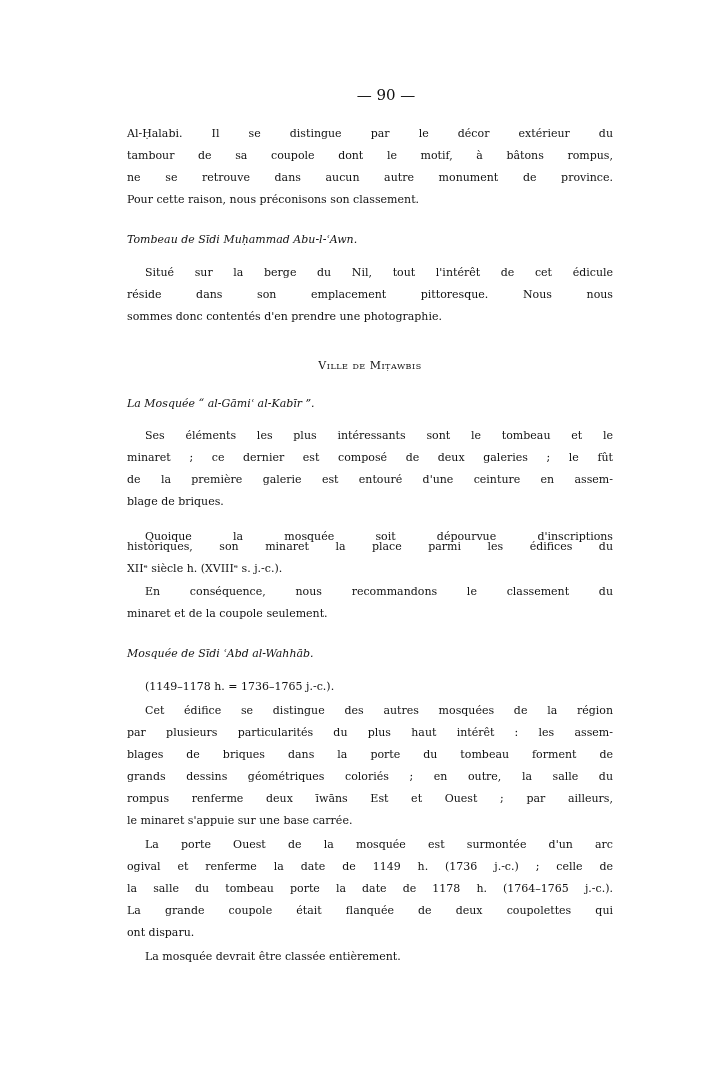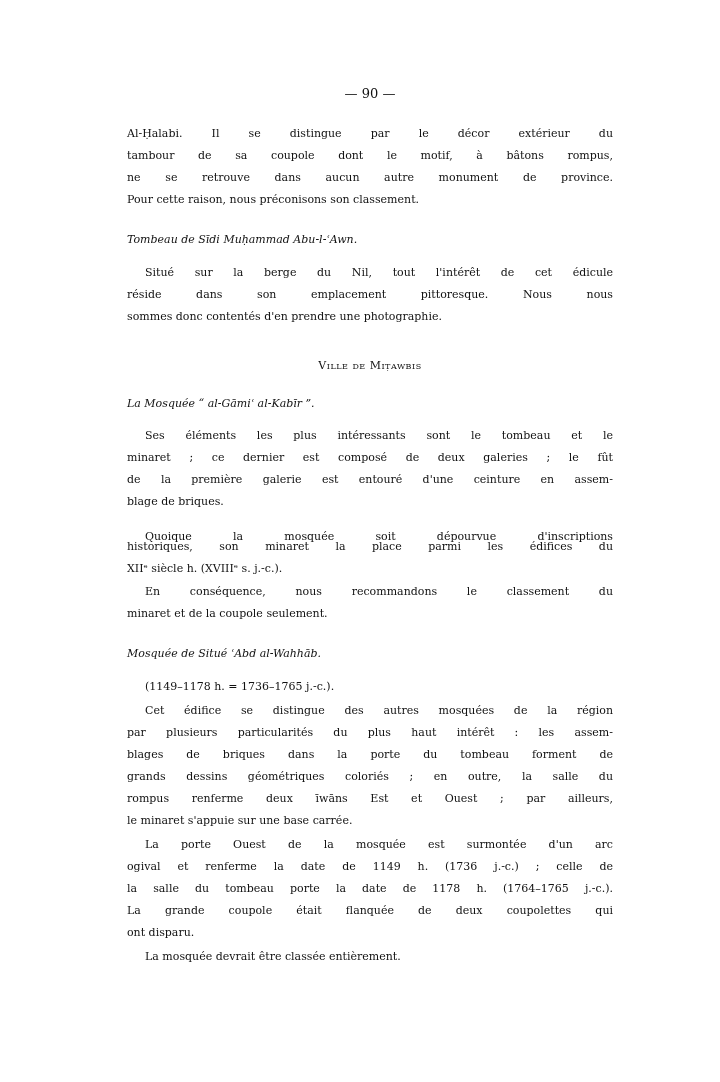--- a/index.html
+++ b/index.html
@@ -9,21 +9,21 @@
     color: #111111;
   }
   .page { position: absolute; left: 127px; top: 0; width: 486px; }
   .line {
     position: absolute; left: 0; width: 486px;
     font-size: 11px; line-height: 22px; white-space: nowrap;
     text-align: justify; text-align-last: justify;
   }
   .line.last { text-align-last: left; }
   .line.indent { padding-left: 18px; width: 468px; }
-  .pageno { position: absolute; left: 0; width: 486px; top: 86px; text-align: center; font-size: 13px; }
+  .pageno { position: absolute; left: 16px; width: 486px; top: 86px; text-align: center; font-size: 15px; }
   .heading-italic { font-style: italic; text-align-last: left; }
   .center-cap { text-align: center; text-align-last: center; font-size: 11px; letter-spacing: 0.5px; }
   .sc { font-variant: small-caps; }
 </style>
 </head>
 <body>
 
 <div class="page">
   <div class="pageno">— 90 —</div>
 
@@ -47,21 +47,21 @@
   <div class="line" style="top:469px">de la première galerie est entouré d'une ceinture en assem-</div>
   <div class="line last" style="top:491px">blage de briques.</div>
 
   <div class="line indent" style="top:526px">Quoique la mosquée soit dépourvue d'inscriptions</div>
   <div class="line" style="top:536px">historiques, son minaret la place parmi les édifices du</div>
   <div class="line last" style="top:558px">XIIᵉ siècle h. (XVIIIᵉ s. j.-c.).</div>
 
   <div class="line indent" style="top:581px">En conséquence, nous recommandons le classement du</div>
   <div class="line last" style="top:603px">minaret et de la coupole seulement.</div>
 
-  <div class="line heading-italic" style="top:643px">Mosquée de Situé ʿAbd al-Wahhāb.</div>
+  <div class="line heading-italic" style="top:643px">Mosquée de Sīdi ʿAbd al-Wahhāb.</div>
 
   <div class="line indent last" style="top:676px">(1149–1178 h. = 1736–1765 j.-c.).</div>
 
   <div class="line indent" style="top:700px">Cet édifice se distingue des autres mosquées de la région</div>
   <div class="line" style="top:722px">par plusieurs particularités du plus haut intérêt : les assem-</div>
   <div class="line" style="top:744px">blages de briques dans la porte du tombeau forment de</div>
   <div class="line" style="top:766px">grands dessins géométriques coloriés ; en outre, la salle du</div>
   <div class="line" style="top:788px">rompus renferme deux īwāns Est et Ouest ; par ailleurs,</div>
   <div class="line last" style="top:810px">le minaret s'appuie sur une base carrée.</div>
 

